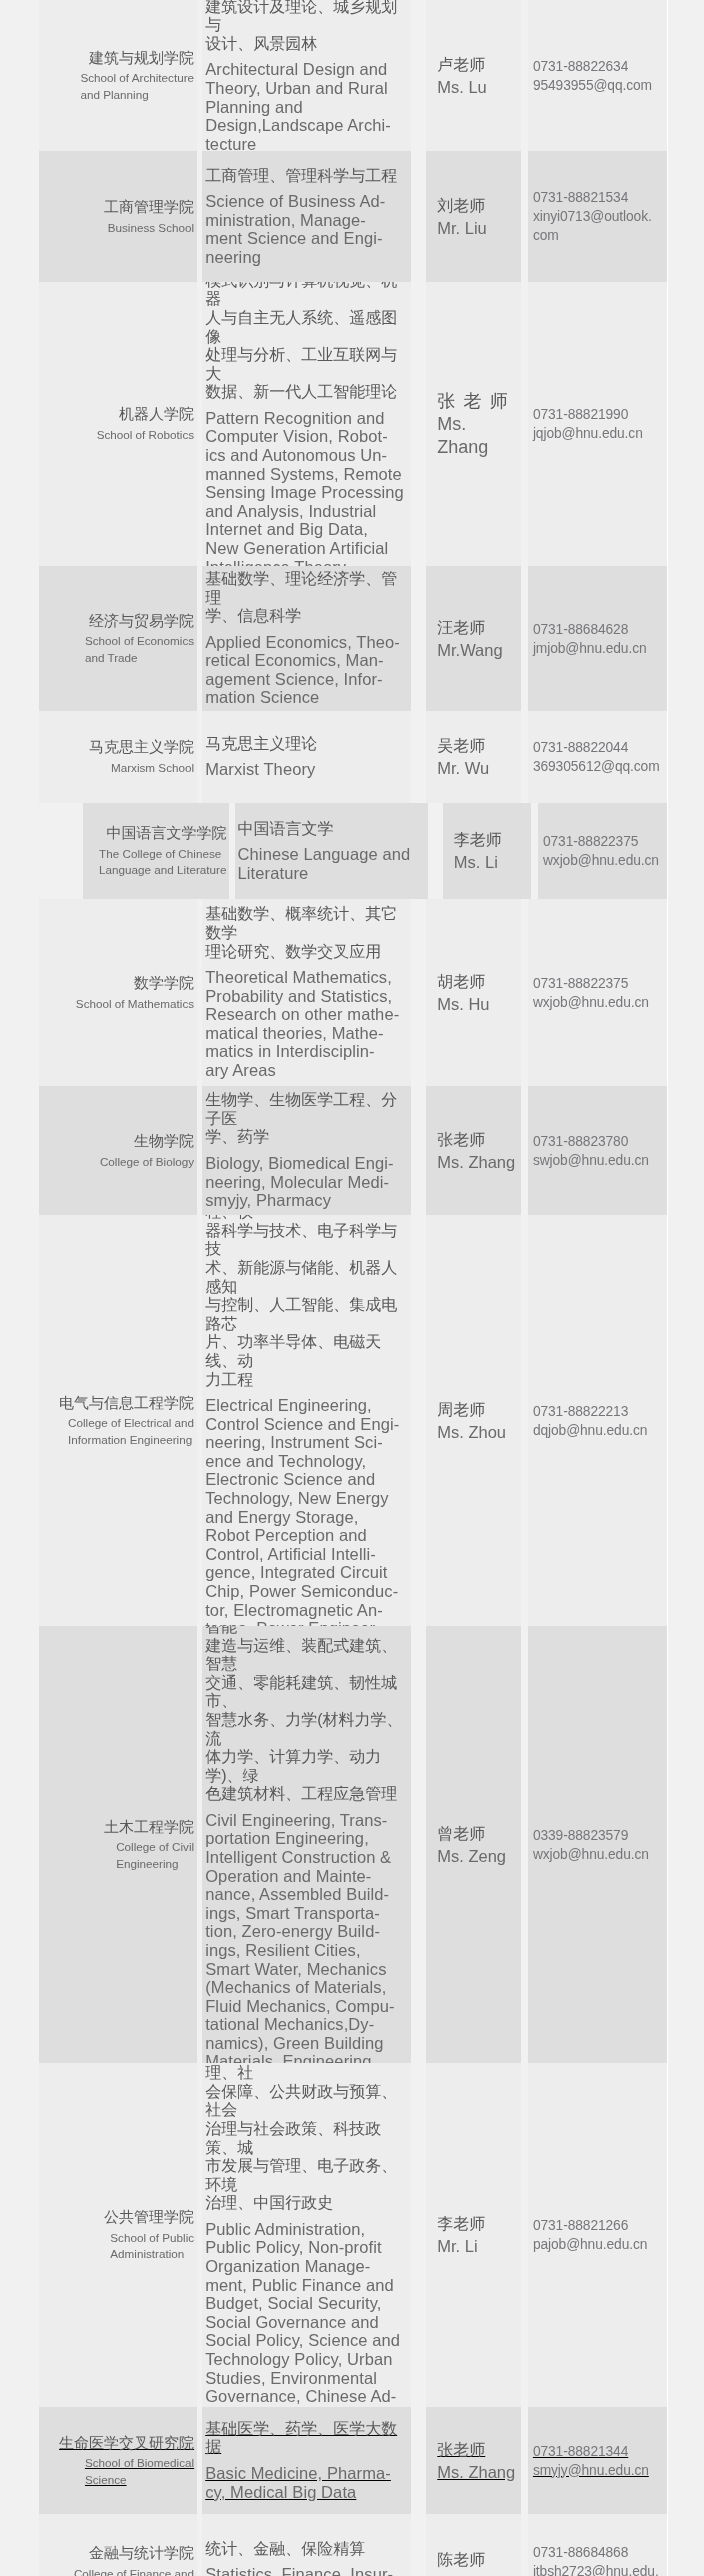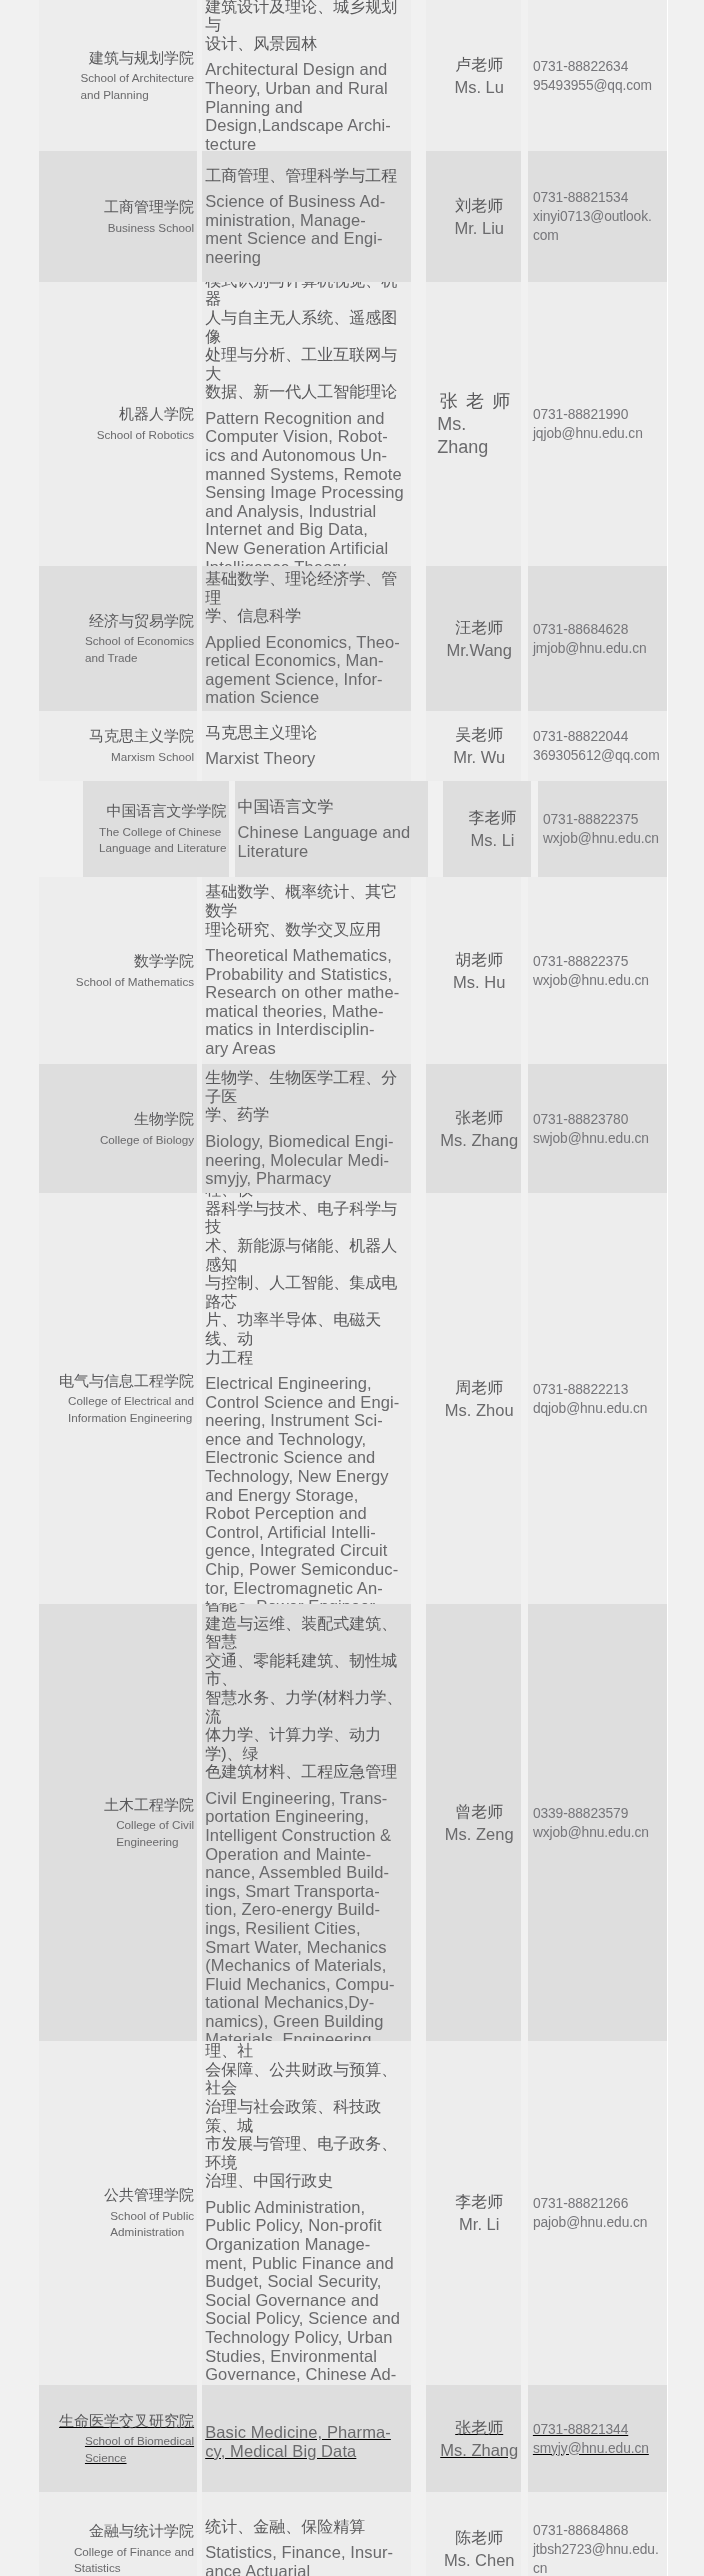--- a/index.html
+++ b/index.html
@@ -19,21 +19,21 @@
   }
   .row{display:flex;align-items:stretch;}
   .cell{
     display:flex;flex-direction:column;justify-content:center;
     box-sizing:border-box;overflow:hidden;
   }
   .row.light .cell{background:var(--row_light);}
   .row.dark  .cell{background:var(--row_dark);}
   .c1{width:158px;padding-left:4.1px;padding-right:2.8px;align-items:flex-end;}
   .c2{width:209px;margin-left:5.5px;padding-left:2.8px;}
-  .c3{width:95px;margin-left:15px;padding-left:11px;align-items:center;}
+  .c3{width:95px;margin-left:15px;padding-left:11px;}
   .c4{width:140px;margin-left:6.9px;padding-left:4.8px;padding-right:2.8px;
       border-right:1.4px solid var(--edge_highlight);}
   .cn , .en , .cn2 , .en2 , .cn3 , .en3 , .phone , .email{
     white-space:pre-line;color:var(--text_secondary);
   }
   .cn {font-size:15px;line-height:20.6px;color:var(--text_primary);}
   .en {font-size:11.7px;line-height:16.5px;margin-top:2.1px;}
   .cn2{font-size:16px;line-height:18.6px;color:var(--text_primary);}
   .en2{font-size:16.5px;line-height:18.6px;margin-top:6.9px;letter-spacing:0.1px;}
   .cn3{font-size:16px;line-height:23px;color:var(--text_primary);}
@@ -138,21 +138,21 @@
     </div>
     <div class="cell c3">
       <div class="cn3">汪老师</div>
       <div class="en3">Mr.Wang</div>
     </div>
     <div class="cell c4">
       <div class="phone">0731-88684628</div>
       <div class="email">jmjob@hnu.edu.cn</div>
     </div>
   </div>
-    <div class="row light" style="height: 70px;">
+    <div class="row light" style="height: 92px;">
     <div class="cell c1">
       <div class="cn">马克思主义学院</div>
       <div class="en">Marxism School</div>
     </div>
     <div class="cell c2">
       <div class="cn2">马克思主义理论</div>
       <div class="en2">Marxist Theory</div>
     </div>
     <div class="cell c3">
       <div class="cn3">吴老师</div>
@@ -336,20 +336,21 @@
       <div class="email">pajob@hnu.edu.cn</div>
     </div>
   </div>
     <div class="row dark" style="height: 107px; text-decoration: underline;">
     <div class="cell c1">
       <div class="cn">生命医学交叉研究院</div>
       <div class="en">School of Biomedical
 Science</div>
     </div>
     <div class="cell c2">
+      <div class="cn2">基础医学、药学、医学大数据</div>
       <div class="en2">Basic Medicine, Pharma-
 cy, Medical Big Data</div>
     </div>
     <div class="cell c3">
       <div class="cn3">张老师</div>
       <div class="en3">Ms. Zhang</div>
     </div>
     <div class="cell c4">
       <div class="phone">0731-88821344</div>
       <div class="email">smyjy@hnu.edu.cn</div>

